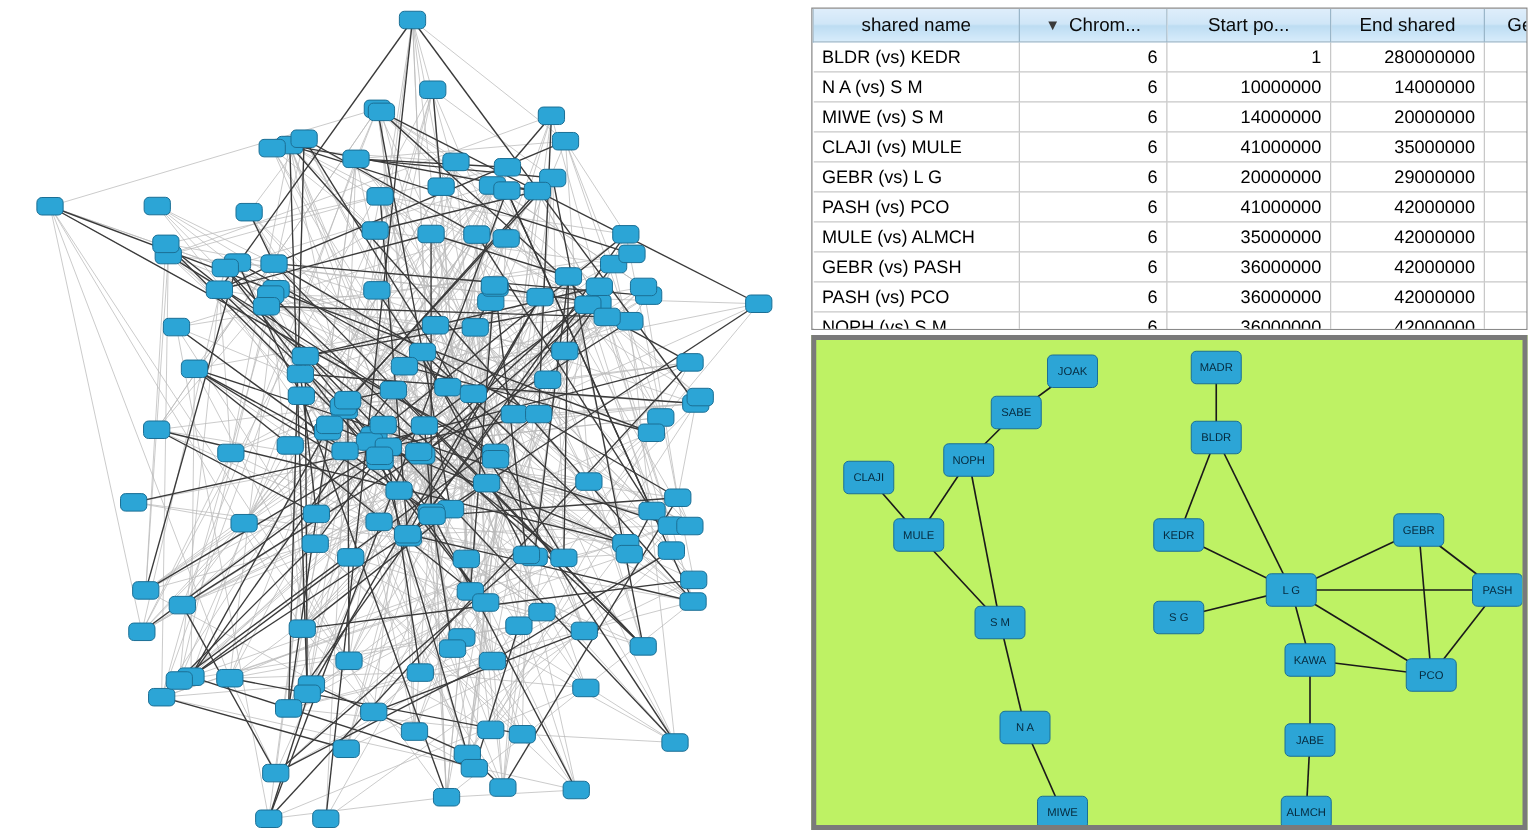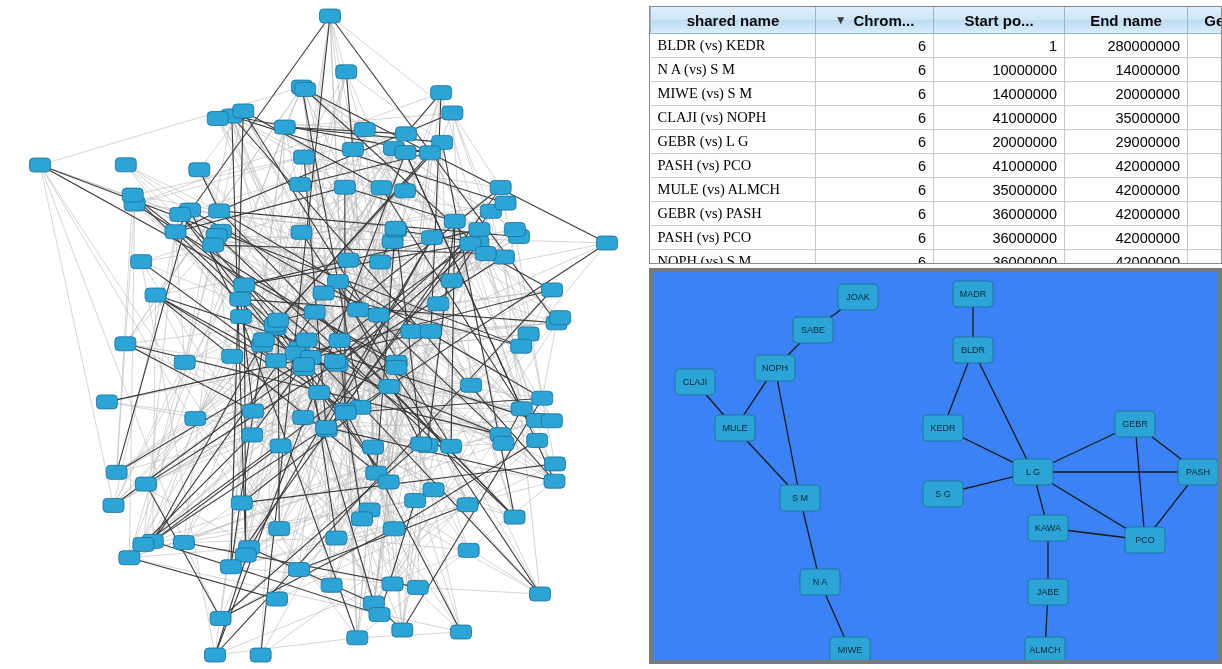--- a/index.html
+++ b/index.html
@@ -13,39 +13,39 @@
   
   #right-column{position:absolute;left:645px;top:0;width:577px;height:669px;background:#ffffff;}
 
   
   #table-panel{position:absolute;left:4px;top:6px;width:573px;height:258px;background:#ffffff;
                border:1px solid #8a8a8a;box-sizing:border-box;overflow:hidden;}
   table.netTable{border-collapse:collapse;width:100%;table-layout:fixed;}
   table.netTable th{
       background:linear-gradient(to bottom,#dfeefb 0%,#cfe6f7 48%,#bcdcf2 52%,#d7ecfb 100%);
       border:1px solid #9ab6c9;border-top:none;
-      font-size:15px;font-weight:bold;color:#0a0a0a;
+      font-size:15px;font-weight:normal;color:#0a0a0a;
       height:26px;padding:0 6px;text-align:right;white-space:nowrap;overflow:hidden;}
   table.netTable td{
       border:1px solid #c8c8c8;border-left:none;border-right:1px solid #c8c8c8;
       font-size:14.5px;color:#000;height:23px;padding:0 7px;white-space:nowrap;overflow:hidden;
       background:#ffffff;}
-  table.netTable td.name{text-align:left;font-family:Liberation Serif, serif;}
+  table.netTable td.name{text-align:left;}
   table.netTable td.num{text-align:right;}
   th.col-name{width:152px;}
   th.col-chrom{width:105px;}
   th.col-start{width:118px;}
   th.col-end{width:110px;}
   th.col-gen{width:88px;}
   .filter-glyph{display:inline-block;margin-right:4px;color:#3a3a3a;font-size:12px;vertical-align:1px;}
   .hdr-inner{display:flex;align-items:center;justify-content:center;gap:3px;}
 
   
   #subnet-panel{position:absolute;left:4px;top:268px;width:573px;height:396px;
-                background:#3b82f6;border:4px solid #7a7a7a;box-sizing:border-box;overflow:hidden;}
+                background:#bef264;border:4px solid #7a7a7a;box-sizing:border-box;overflow:hidden;}
   #subnet-svg{position:absolute;left:0;top:0;}
 
   
   text.nlabel{font-family:"Liberation Sans", sans-serif;fill:#06293d;}
 </style>
 </head>
 <body>
 
 <div id="network-panel">
   <svg id="network-svg" width="645" height="669">
@@ -1140,21 +1140,21 @@
               <span>Chrom...</span>
             </div>
           </th>
           <th class="col-start">
             <div class="hdr-inner">
               <span>Start po...</span>
             </div>
           </th>
           <th class="col-end">
             <div class="hdr-inner">
-              <span>End name</span>
+              <span>End shared</span>
             </div>
           </th>
           <th class="col-gen">
             <div class="hdr-inner">
               <span>Genetic...</span>
             </div>
           </th>
         </tr>
       </thead>
       <tbody id="table-body">
@@ -1173,21 +1173,21 @@
             <td class="num">6.6</td>
           </tr>
           <tr>
             <td class="name">MIWE (vs) S M</td>
             <td class="num">6</td>
             <td class="num">14000000</td>
             <td class="num">20000000</td>
             <td class="num">7.5</td>
           </tr>
           <tr>
-            <td class="name">CLAJI (vs) NOPH</td>
+            <td class="name">CLAJI (vs) MULE</td>
             <td class="num">6</td>
             <td class="num">41000000</td>
             <td class="num">35000000</td>
             <td class="num">5.9</td>
           </tr>
           <tr>
             <td class="name">GEBR (vs) L G</td>
             <td class="num">6</td>
             <td class="num">20000000</td>
             <td class="num">29000000</td>

